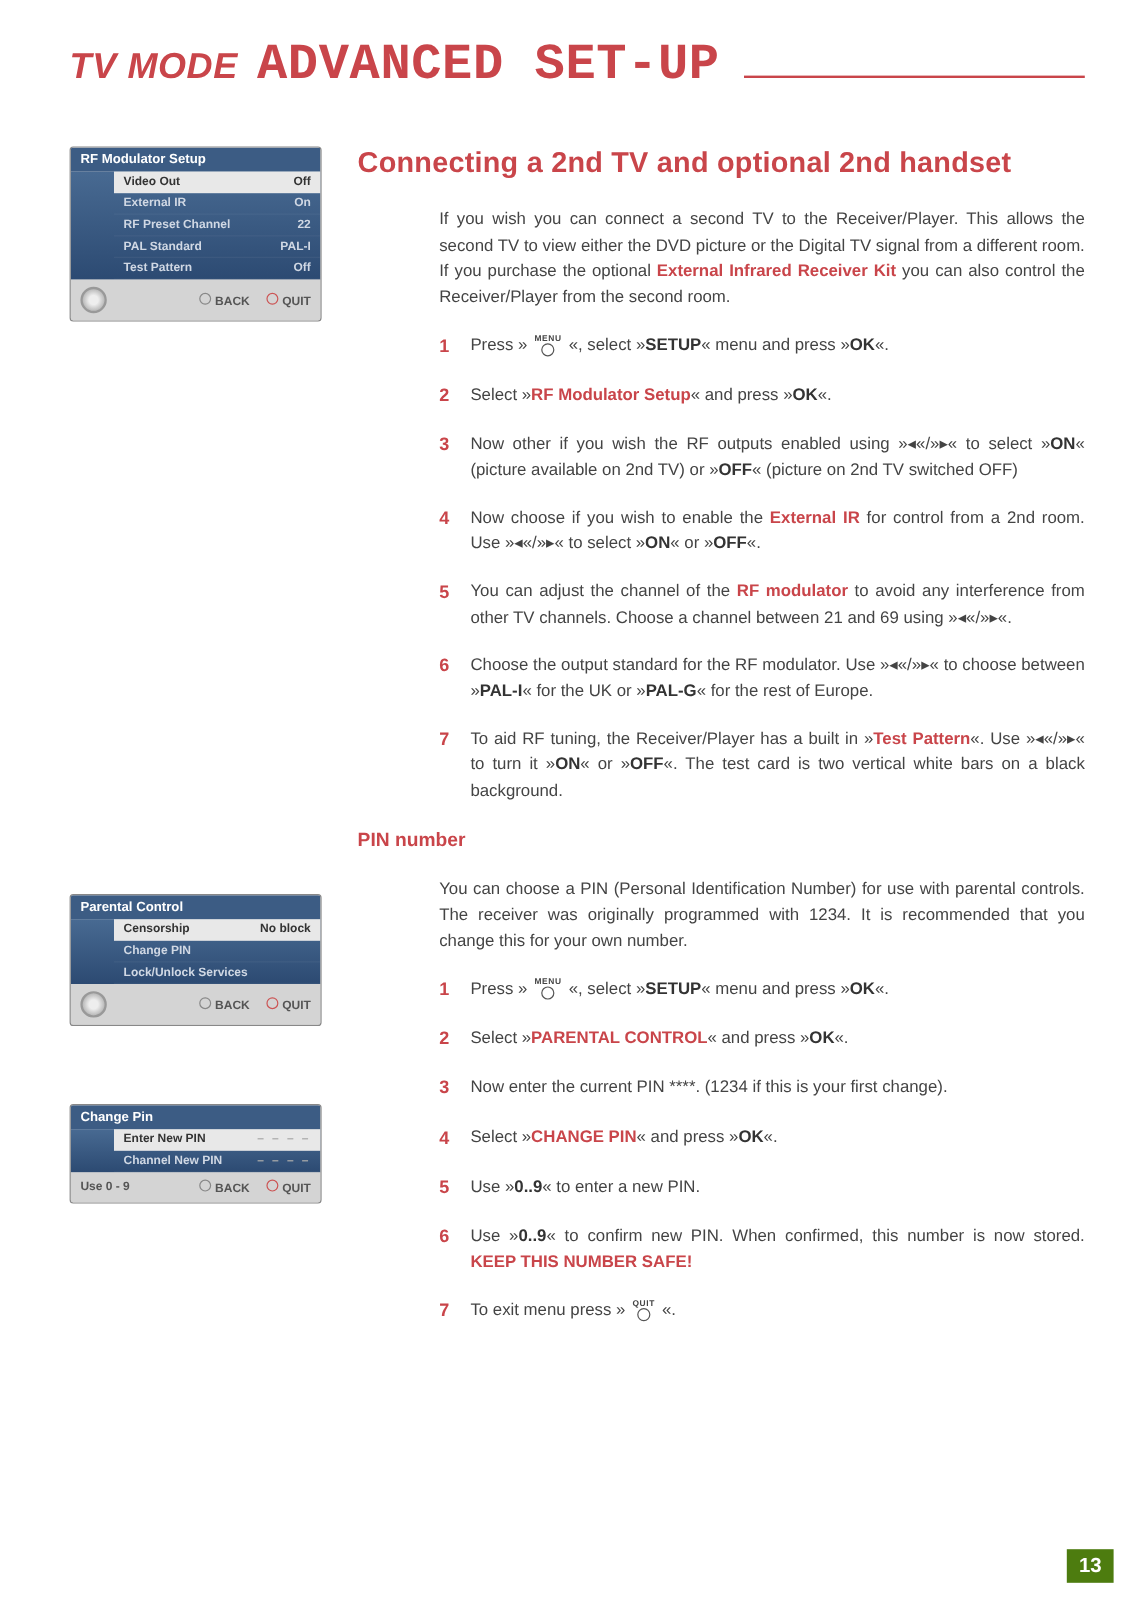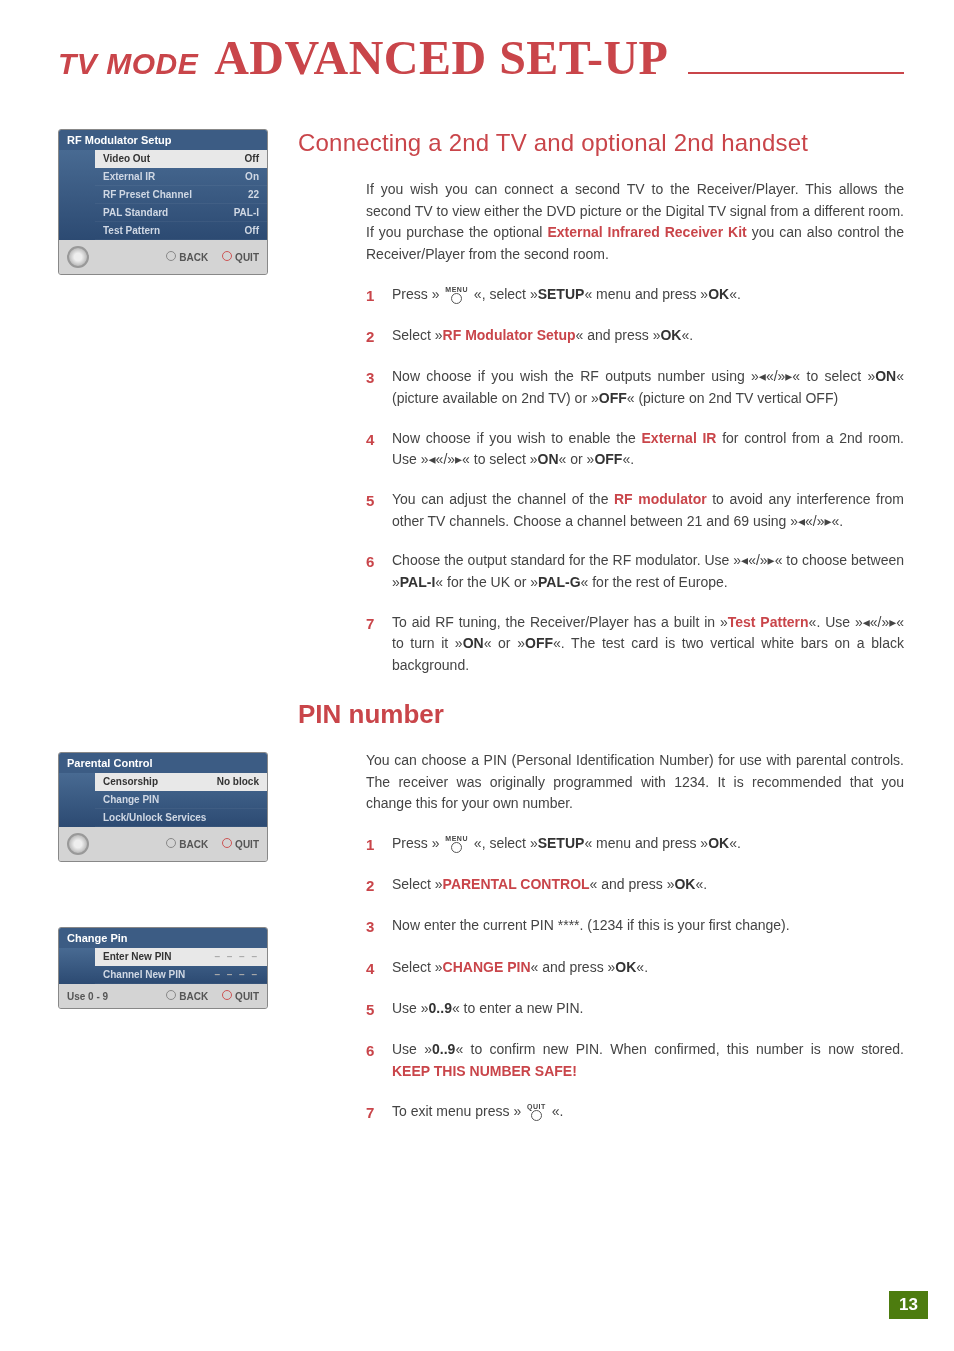--- a/index.html
+++ b/index.html
@@ -2,30 +2,30 @@
 <html><head>
   <meta charset="utf-8">
   <style>
     @page { margin: 0; }
     * { box-sizing: border-box; margin: 0; padding: 0; }
     html, body { width: 954px; background: #fff; font-family: 'Futura', 'Century Gothic', Arial, sans-serif; color: #333; }
     .page { width: 954px; height: 1351px; padding: 30px 50px 30px 58px; position: relative; }
 
     .header-row { display: flex; align-items: baseline; gap: 16px; margin-bottom: 12px; }
     .tv-mode { color: #c9454a; font-weight: bold; font-size: 30px; letter-spacing: 0.5px; font-style: italic; }
-    .adv-title { color: #c9454a; font-weight: 900; font-size: 48px; letter-spacing: 0.5px; font-family: Liberation Serif, serif; }
+    .adv-title { color: #c9454a; font-weight: 900; font-size: 42px; letter-spacing: 0.5px; font-family: Liberation Mono, monospace; }
     .title-rule-wrap { flex: 1; display: flex; align-items: center; }
     .title-rule { flex: 1; border-bottom: 2px solid #c9454a; margin-left: 4px; margin-bottom: 6px; }
 
     .cols { display: flex; gap: 30px; margin-top: 44px; }
     .left-col { width: 210px; flex-shrink: 0; }
     .right-col { flex: 1; }
 
-    .section-head { color: #c9454a; font-weight: normal; font-size: 24px; margin-bottom: 22px; letter-spacing: 0.2px; }
-    .section-head-2 { color: #c9454a; font-weight: bold; font-size: 26px; margin: 22px 0 20px 0; }
+    .section-head { color: #c9454a; font-weight: bold; font-size: 24px; margin-bottom: 22px; letter-spacing: 0.2px; }
+    .section-head-2 { color: #c9454a; font-weight: bold; font-size: 16px; margin: 22px 0 20px 0; }
 
     .body-para { font-size: 14px; line-height: 1.55; text-align: justify; margin-left: 68px; margin-bottom: 18px; color: #444; }
     .body-para .kw { color: #c9454a; font-weight: bold; }
 
     ol.steps { list-style: none; margin-left: 68px; }
     ol.steps > li { display: flex; gap: 12px; margin-bottom: 18px; font-size: 14px; line-height: 1.55; text-align: justify; color: #444; }
     ol.steps > li .num { color: #c9454a; font-weight: bold; font-size: 15px; min-width: 14px; }
     ol.steps > li .txt { flex: 1; }
     .kw-red { color: #c9454a; font-weight: bold; }
     .kw-bold { font-weight: bold; color: #333; }
@@ -169,21 +169,21 @@
               </span><span> «, select »</span><span class="kw-bold">SETUP</span><span>« menu and press »</span><span class="kw-bold">OK</span><span>«.</span></span>
           </li>
 
         <li>
             <span class="num">2</span>
             <span class="txt"><span>Select »</span><span class="kw-red">RF Modulator Setup</span><span>« and press »</span><span class="kw-bold">OK</span><span>«.</span></span>
           </li>
 
         <li>
             <span class="num">3</span>
-            <span class="txt"><span>Now choose if you wish the RF outputs number using »◂«/»▸« to select »</span><span class="kw-bold">ON</span><span>« (picture available on 2nd TV) or »</span><span class="kw-bold">OFF</span><span>« (picture on 2nd TV vertical OFF)</span></span>
+            <span class="txt"><span>Now other if you wish the RF outputs enabled using »◂«/»▸« to select »</span><span class="kw-bold">ON</span><span>« (picture available on 2nd TV) or »</span><span class="kw-bold">OFF</span><span>« (picture on 2nd TV switched OFF)</span></span>
           </li>
 
         <li>
             <span class="num">4</span>
             <span class="txt"><span>Now choose if you wish to enable the </span><span class="kw-red">External IR</span><span> for control from a 2nd room. Use »◂«/»▸« to select »</span><span class="kw-bold">ON</span><span>« or »</span><span class="kw-bold">OFF</span><span>«.</span></span>
           </li>
 
         <li>
             <span class="num">5</span>
             <span class="txt"><span>You can adjust the channel of the </span><span class="kw-red">RF modulator</span><span> to avoid any interference from other TV channels. Choose a channel between 21 and 69 using »◂«/»▸«.</span></span>

